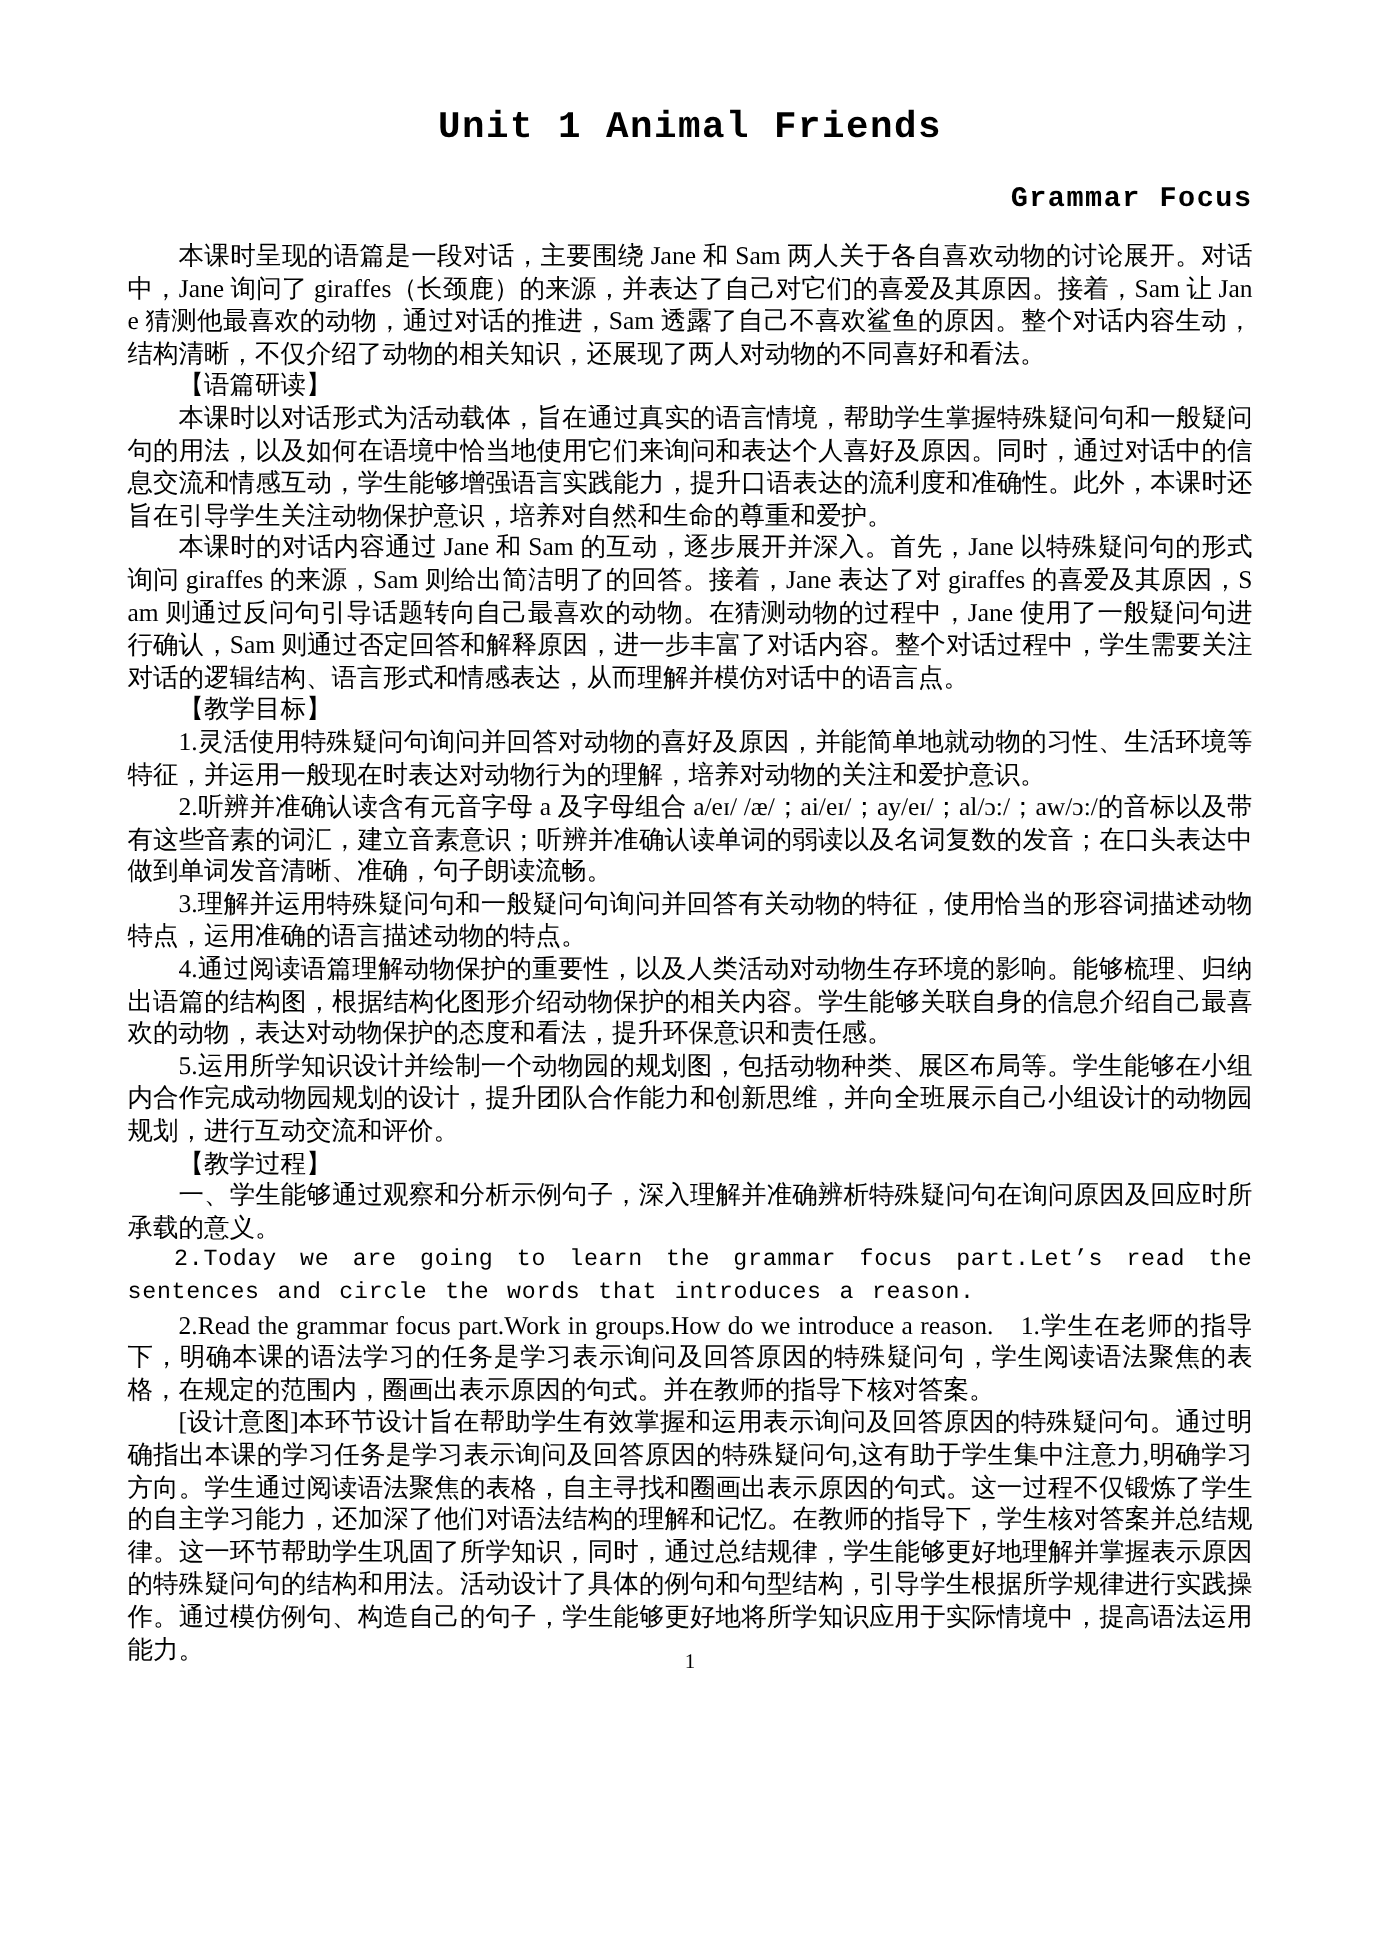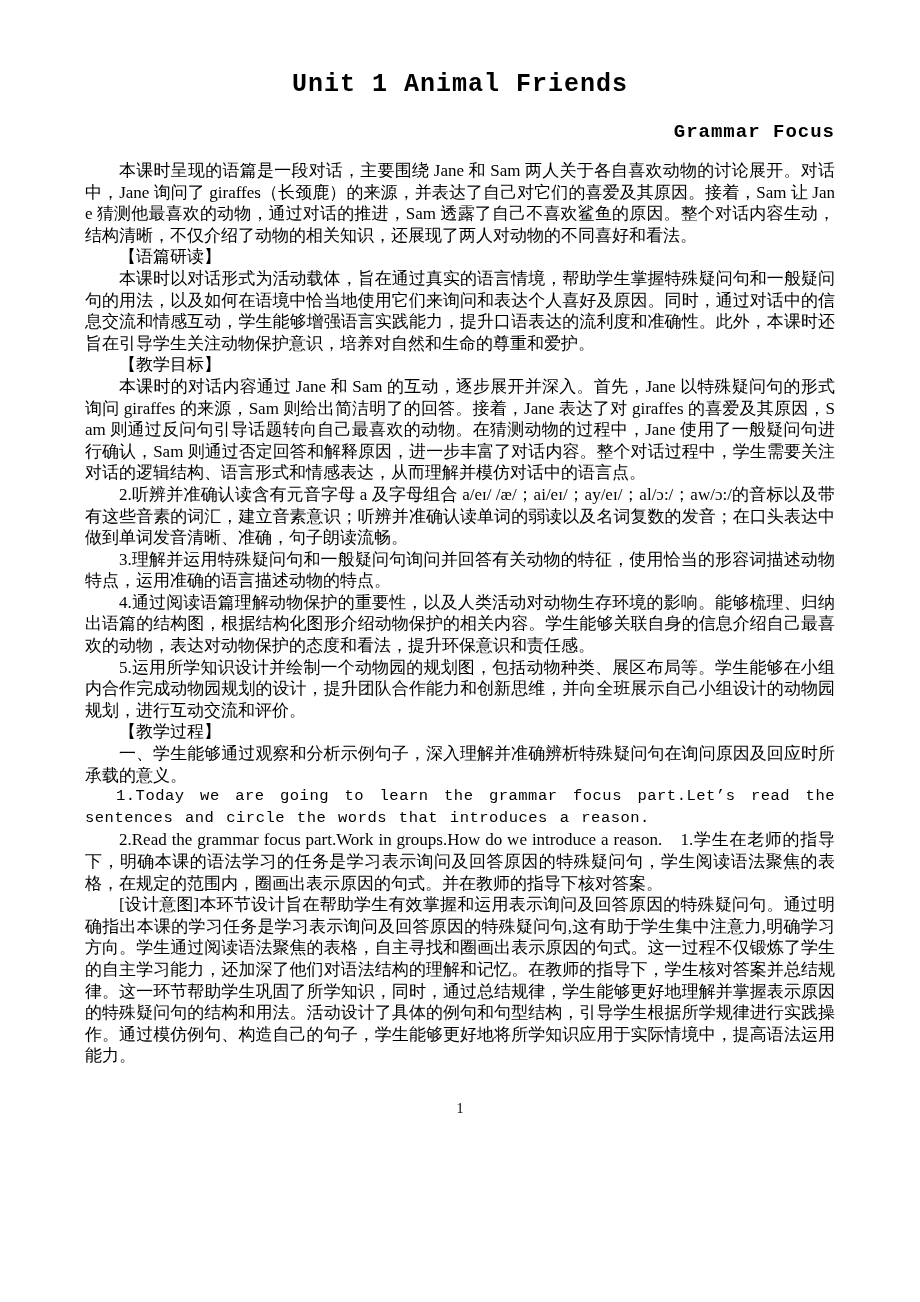--- a/index.html
+++ b/index.html
@@ -67,28 +67,29 @@
 
 <div class="page">
 
   <h1 class="doc-title">Unit 1 Animal Friends</h1>
   <h2 class="doc-subtitle">Grammar Focus</h2>
 
   <div class="body-text">
     <p>本课时呈现的语篇是一段对话，主要围绕 Jane 和 Sam 两人关于各自喜欢动物的讨论展开。对话中，Jane 询问了 giraffes（长颈鹿）的来源，并表达了自己对它们的喜爱及其原因。接着，Sam 让 Jane 猜测他最喜欢的动物，通过对话的推进，Sam 透露了自己不喜欢鲨鱼的原因。整个对话内容生动，结构清晰，不仅介绍了动物的相关知识，还展现了两人对动物的不同喜好和看法。</p>
     <p>【语篇研读】</p>
     <p>本课时以对话形式为活动载体，旨在通过真实的语言情境，帮助学生掌握特殊疑问句和一般疑问句的用法，以及如何在语境中恰当地使用它们来询问和表达个人喜好及原因。同时，通过对话中的信息交流和情感互动，学生能够增强语言实践能力，提升口语表达的流利度和准确性。此外，本课时还旨在引导学生关注动物保护意识，培养对自然和生命的尊重和爱护。</p>
+    <p>本课时的对话内容通过 Jane 和 Sam 的互动，逐步展开并深入。首先，Jane 以特殊疑问句的形式询问 giraffes 的来源，Sam 则给出简洁明了的回答。接着，Jane 表达了对 giraffes 的喜爱及其原因，Sam 则通过反问句引导话题转向自己最喜欢的动物。在猜测动物的过程中，Jane 使用了一般疑问句进行确认，Sam 则通过否定回答和解释原因，进一步丰富了对话内容。整个对话过程中，学生需要关注对话的逻辑结构、语言形式和情感表达，从而理解并模仿对话中的语言点。</p>
     <p>【教学目标】</p>
-    <p>本课时的对话内容通过 Jane 和 Sam 的互动，逐步展开并深入。首先，Jane 以特殊疑问句的形式询问 giraffes 的来源，Sam 则给出简洁明了的回答。接着，Jane 表达了对 giraffes 的喜爱及其原因，Sam 则通过反问句引导话题转向自己最喜欢的动物。在猜测动物的过程中，Jane 使用了一般疑问句进行确认，Sam 则通过否定回答和解释原因，进一步丰富了对话内容。整个对话过程中，学生需要关注对话的逻辑结构、语言形式和情感表达，从而理解并模仿对话中的语言点。</p>
+    <p>1.灵活使用特殊疑问句询问并回答对动物的喜好及原因，并能简单地就动物的习性、生活环境等特征，并运用一般现在时表达对动物行为的理解，培养对动物的关注和爱护意识。</p>
     <p>2.听辨并准确认读含有元音字母 a 及字母组合 a/eɪ/ /æ/；ai/eɪ/；ay/eɪ/；al/ɔ:/；aw/ɔ:/的音标以及带有这些音素的词汇，建立音素意识；听辨并准确认读单词的弱读以及名词复数的发音；在口头表达中做到单词发音清晰、准确，句子朗读流畅。</p>
     <p>3.理解并运用特殊疑问句和一般疑问句询问并回答有关动物的特征，使用恰当的形容词描述动物特点，运用准确的语言描述动物的特点。</p>
     <p>4.通过阅读语篇理解动物保护的重要性，以及人类活动对动物生存环境的影响。能够梳理、归纳出语篇的结构图，根据结构化图形介绍动物保护的相关内容。学生能够关联自身的信息介绍自己最喜欢的动物，表达对动物保护的态度和看法，提升环保意识和责任感。</p>
     <p>5.运用所学知识设计并绘制一个动物园的规划图，包括动物种类、展区布局等。学生能够在小组内合作完成动物园规划的设计，提升团队合作能力和创新思维，并向全班展示自己小组设计的动物园规划，进行互动交流和评价。</p>
     <p>【教学过程】</p>
     <p>一、学生能够通过观察和分析示例句子，深入理解并准确辨析特殊疑问句在询问原因及回应时所承载的意义。</p>
-    <p class="en">1.Today we are going to learn the grammar focus part.Let’s read the sentences and circle the words that introduces a reason.</p>
+    <p class="en">2.Today we are going to learn the grammar focus part.Let’s read the sentences and circle the words that introduces a reason.</p>
     <p>2.Read the grammar focus part.Work in groups.How do we introduce a reason.　1.学生在老师的指导下，明确本课的语法学习的任务是学习表示询问及回答原因的特殊疑问句，学生阅读语法聚焦的表格，在规定的范围内，圈画出表示原因的句式。并在教师的指导下核对答案。</p>
     <p>[设计意图]本环节设计旨在帮助学生有效掌握和运用表示询问及回答原因的特殊疑问句。通过明确指出本课的学习任务是学习表示询问及回答原因的特殊疑问句,这有助于学生集中注意力,明确学习方向。学生通过阅读语法聚焦的表格，自主寻找和圈画出表示原因的句式。这一过程不仅锻炼了学生的自主学习能力，还加深了他们对语法结构的理解和记忆。在教师的指导下，学生核对答案并总结规律。这一环节帮助学生巩固了所学知识，同时，通过总结规律，学生能够更好地理解并掌握表示原因的特殊疑问句的结构和用法。活动设计了具体的例句和句型结构，引导学生根据所学规律进行实践操作。通过模仿例句、构造自己的句子，学生能够更好地将所学知识应用于实际情境中，提高语法运用能力。</p>
   </div>
 
   <div class="page-footer">1</div>
 
 </div>
 
 </body></html>

